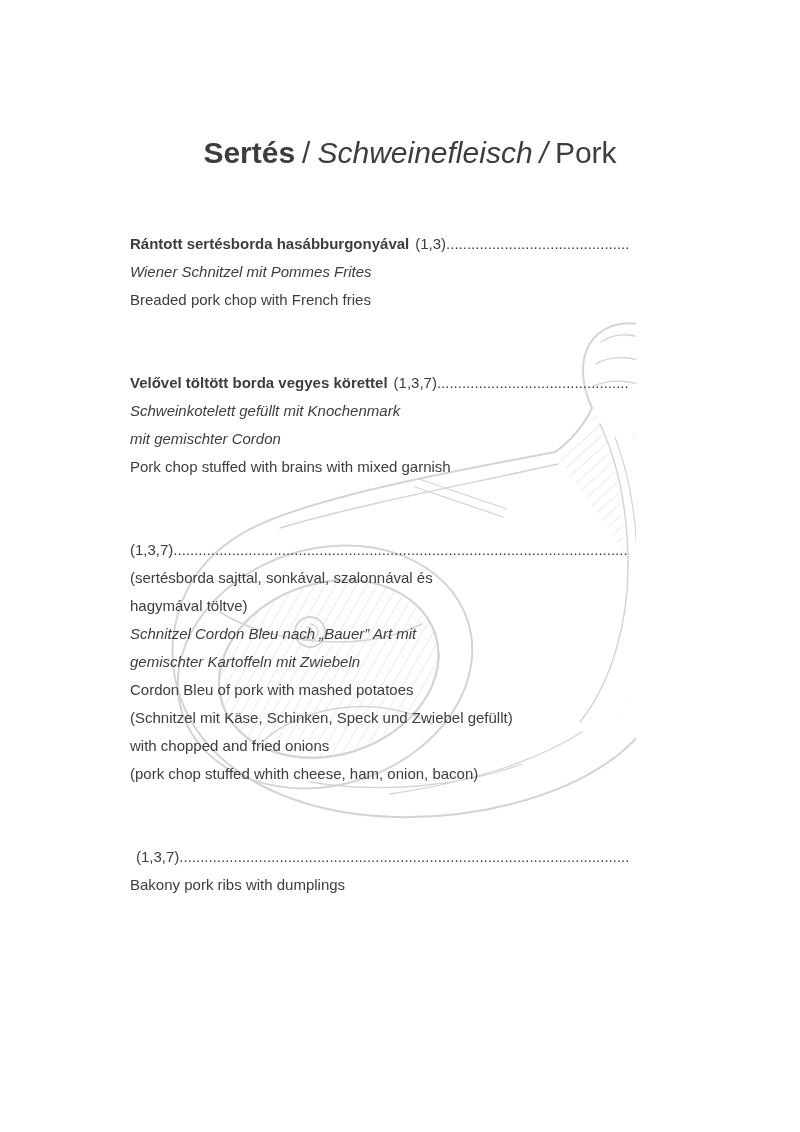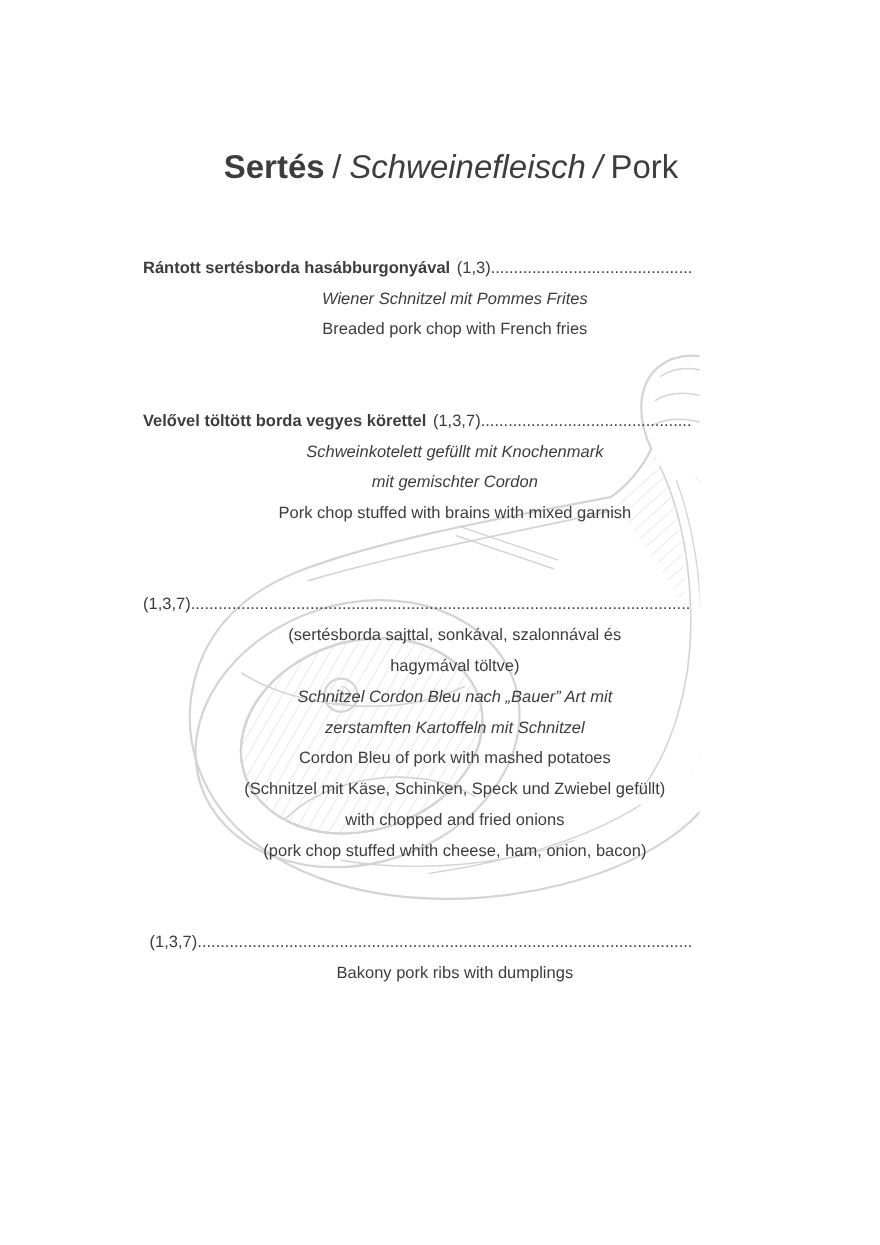--- a/index.html
+++ b/index.html
@@ -60,21 +60,21 @@
     flex: 1 1 auto;
     overflow: hidden;
     white-space: nowrap;
     min-width: 12px;
   }
   .leader::after {
     content: "......................................................................................................................";
   }
   .price { margin-left: 21px; font-weight: normal; }
 
-  .desc-line { white-space: nowrap; text-align: center; }
+  .desc-line { white-space: nowrap; }
   .desc-line[data-style="italic"] { font-style: italic; }
 </style>
 </head>
 <body>
 
 <div class="page">
 
   <svg class="watermark" viewBox="0 0 540 520" xmlns="http://www.w3.org/2000/svg" aria-hidden="true">
     <defs>
       <pattern id="h1" width="9" height="9" patternUnits="userSpaceOnUse" patternTransform="rotate(48)">
@@ -147,21 +147,21 @@
 
     <div class="menu-item">
       <div class="dish-row">
         <span class="dish-allergens" style="margin-left:0">(1,3,7)</span>
         <span class="leader"></span>
         <span class="price">3 450,-</span>
       </div>
       <div class="desc-line" data-style="regular">(sertésborda sajttal, sonkával, szalonnával és</div>
       <div class="desc-line" data-style="regular">hagymával töltve)</div>
       <div class="desc-line" data-style="italic">Schnitzel Cordon Bleu nach „Bauer” Art mit</div>
-      <div class="desc-line" data-style="italic">zerstamften Kartoffeln mit Schnitzel</div>
+      <div class="desc-line" data-style="italic">gemischter Kartoffeln mit Zwiebeln</div>
       <div class="desc-line" data-style="regular">Cordon Bleu of pork with mashed potatoes</div>
       <div class="desc-line" data-style="regular">(Schnitzel mit Käse, Schinken, Speck und Zwiebel gefüllt)</div>
       <div class="desc-line" data-style="regular">with chopped and fried onions</div>
       <div class="desc-line" data-style="regular">(pork chop stuffed whith cheese, ham, onion, bacon)</div>
     </div>
 
     <div class="menu-item">
       <div class="dish-row">
         <span class="dish-allergens">(1,3,7)</span>
         <span class="leader"></span>

